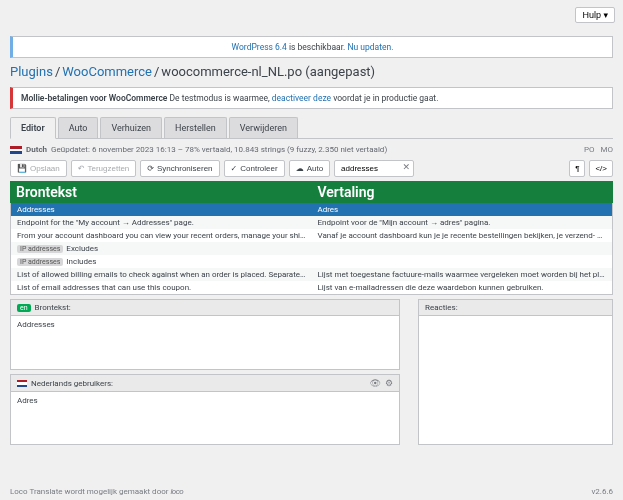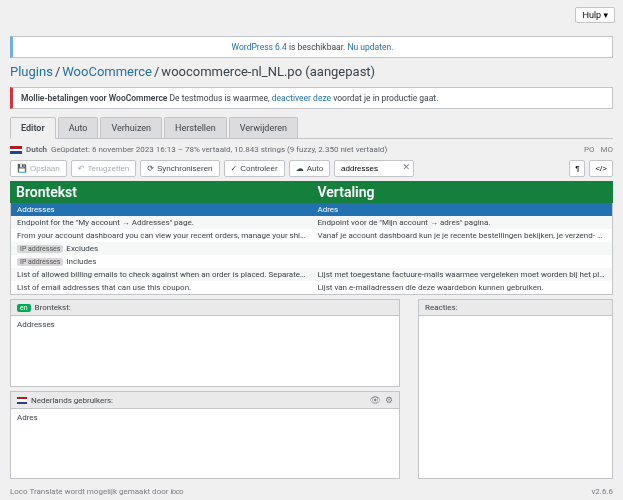--- a/index.html
+++ b/index.html
@@ -35,21 +35,21 @@
 .icon-btn { border: 1px solid #c3c4c7; background:#fff; padding: 3px 5px; border-radius:2px; cursor:pointer; font-size:8px; }
 .spacer { flex: 1; }
 .table-hdr { display: flex; background: #15803d; color: #fff; font-size: 14px; font-weight: 600; }
 .col-src, .col-tgt { flex: 1; padding: 3px 6px; }
 .table-body { background: #fff; border: 1px solid #c3c4c7; border-top: none; max-height: 92px; overflow: hidden; }
 .row { display: flex; font-size: 8px; }
 .row:nth-child(even) { background: #f6f7f7; }
 .row .cell { flex: 1; padding: 2px 6px; white-space: nowrap; overflow: hidden; text-overflow: ellipsis; }
 .row.sel { background: #2271b1; color: #fff; }
 .badge { display: inline-block; background: #d7d7d9; color: #555; font-size: 7px; padding: 0 3px; border-radius: 2px; margin-right: 3px; }
-.editor-area { display: flex; gap: 18px; margin-top: 4px; height: 180px; }
+.editor-area { display: flex; gap: 18px; margin-top: 4px; height: 146px; }
 .editor-left { flex: 2; display: flex; flex-direction: column; gap: 4px; }
 .editor-right { flex: 1; display: flex; flex-direction: column; }
 .pane { border: 1px solid #c3c4c7; background: #fff; display: flex; flex-direction: column; flex: 1; }
 .pane-hdr { background: #eaeaea; border-bottom: 1px solid #c3c4c7; padding: 3px 6px; font-size: 8px; display: flex; align-items: center; justify-content: space-between; }
 .pane-hdr-left { display: flex; align-items: center; gap: 4px; }
 .mini-flag { width: 10px; height: 7px; display: inline-block; position: relative; }
 .mini-flag::before { content:""; position:absolute; inset:0; background: linear-gradient(to bottom, #AE1C28 33%, #fff 33%, #fff 66%, #21468B 66%); }
 .en-badge { background: #0a5; color:#fff; font-size:7px; padding:0 3px; border-radius:2px; }
 .pane-body { flex: 1; padding: 4px 6px; font-size: 8px; color: #3c434a; }
 .pane-body.input { outline: none; }

